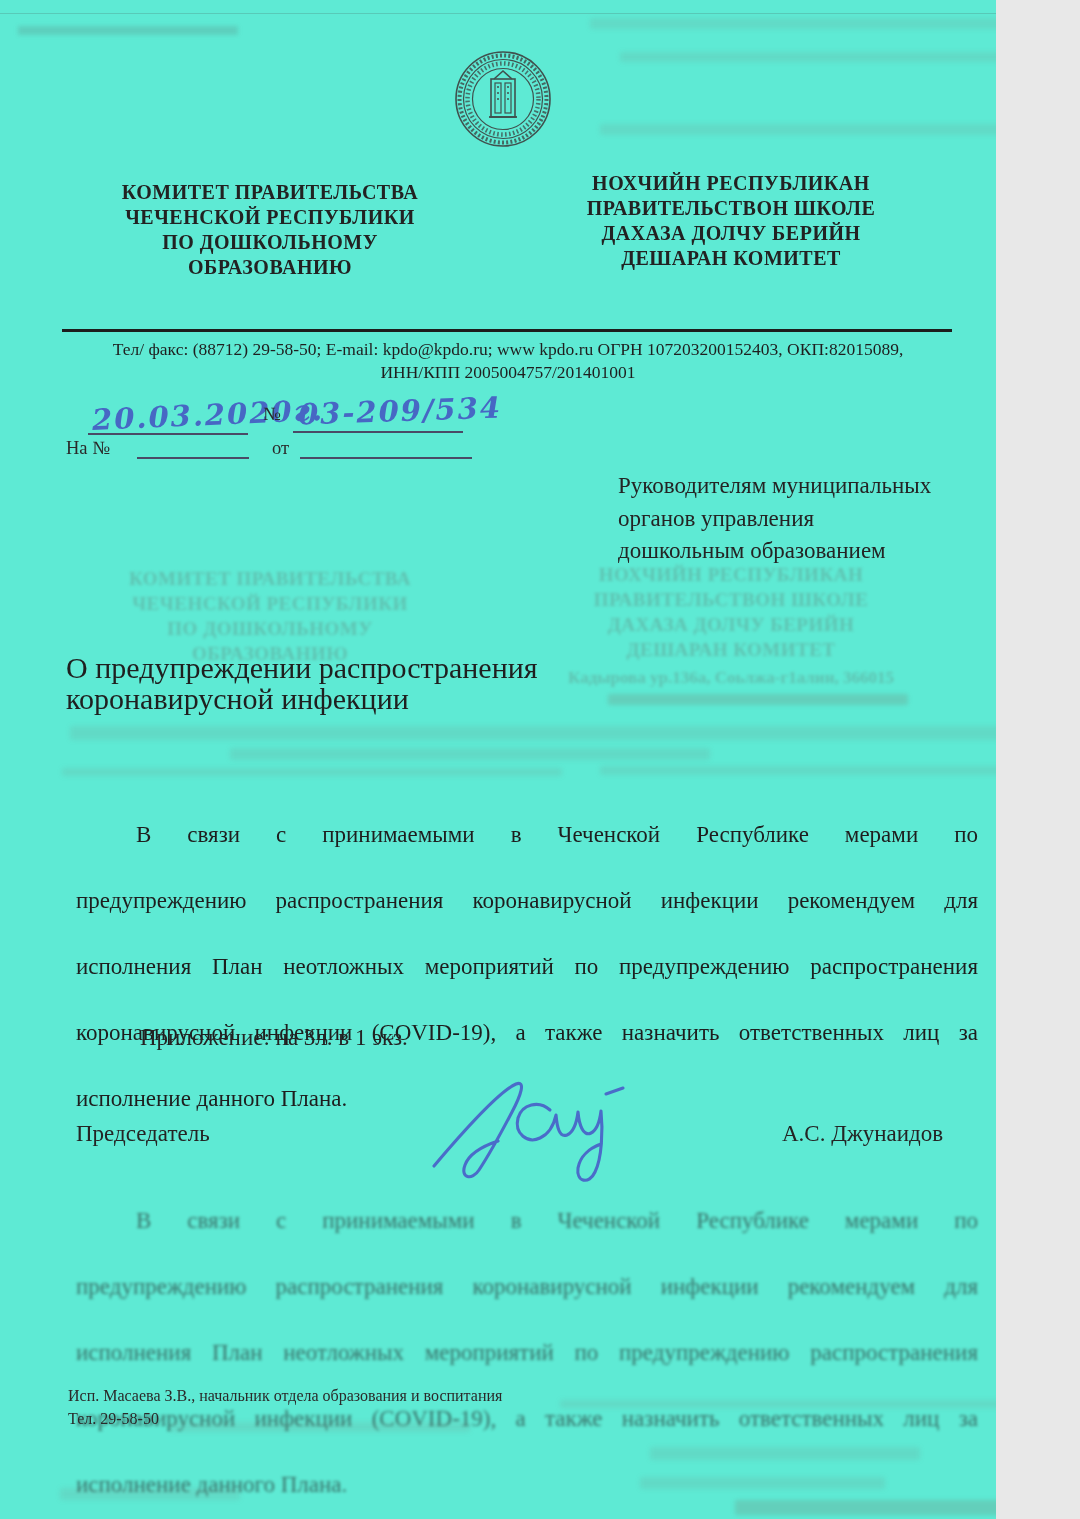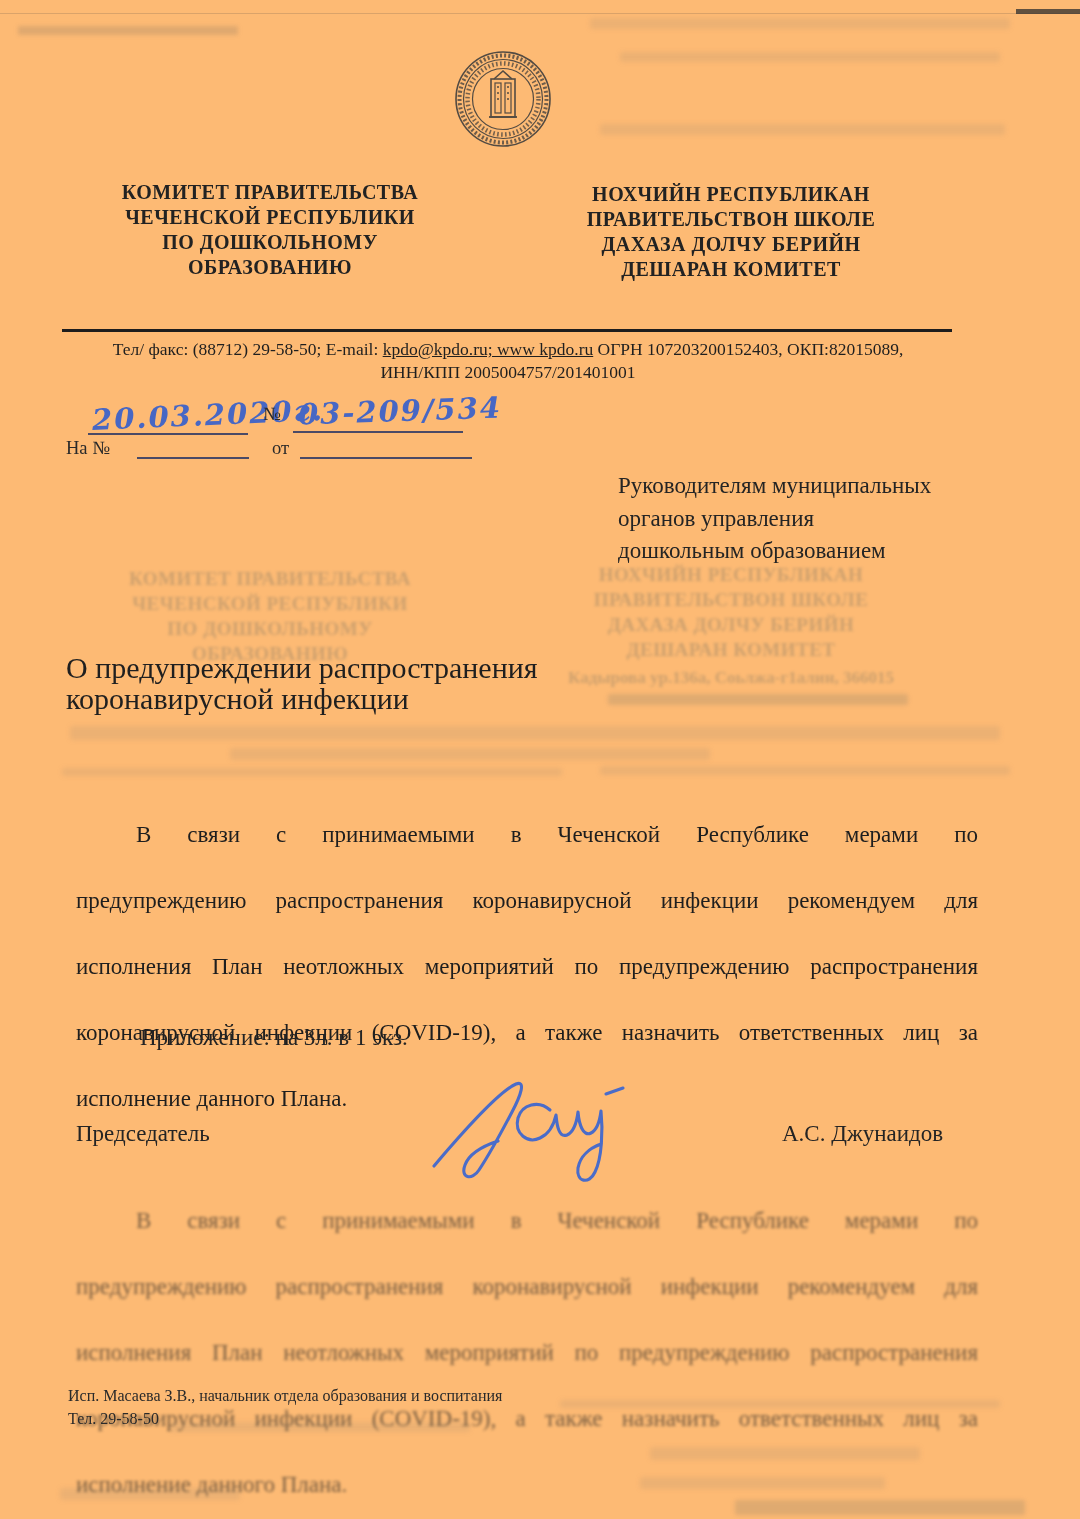--- a/index.html
+++ b/index.html
@@ -1,28 +1,28 @@
 <!DOCTYPE html>
 <html><head>
 <meta charset="utf-8">
 <style>
   html,body{margin:0;padding:0;background:#e8e8e8;}
-  #page{position:relative;width:1080px;height:1519px;background:#fdba74;overflow:hidden;
+  #page{position:relative;width:996px;height:1519px;background:#5eead4;overflow:hidden;
         font-family:"Liberation Serif","DejaVu Serif",serif;color:#262626;}
   .abs{position:absolute;}
   .center{text-align:center;}
 
   
   .lh-block{width:372px;font-size:20px;line-height:25px;font-weight:bold;letter-spacing:.5px;color:#222;}
   .lh-addr{font-size:17px;font-weight:bold;margin-top:3px;letter-spacing:0;}
 
   
   .rule{left:62px;top:329px;width:890px;height:3px;background:#1d1d1d;}
   .contact{left:62px;top:338px;width:892px;font-size:17.5px;line-height:23px;color:#1f1f1f;}
-  .ulink{text-decoration:underline;}
+  .ulink{}
 
   
   .hand{font-family:"DejaVu Serif",serif;font-style:italic;font-weight:bold;color:#4767c4;
         font-size:29px;letter-spacing:2px;white-space:nowrap;}
   .refline{height:2px;background:#4a4a66;}
   .plain18{font-size:18.5px;color:#2a2a2a;}
 
   .t23{font-size:23px;line-height:32.5px;color:#242424;}
 
   
@@ -77,21 +77,21 @@
     </svg>
   </div>
 
   <div class="abs lh-block center" style="left:84px;top:180px;">
     <div>КОМИТЕТ ПРАВИТЕЛЬСТВА</div>
     <div>ЧЕЧЕНСКОЙ РЕСПУБЛИКИ</div>
     <div>ПО ДОШКОЛЬНОМУ</div>
     <div>ОБРАЗОВАНИЮ</div>
   </div>
 
-  <div class="abs lh-block center" style="left:545px;top:182px;">
+  <div class="abs lh-block center" style="left:545px;top:171px;">
     <div>НОХЧИЙН РЕСПУБЛИКАН</div>
     <div>ПРАВИТЕЛЬСТВОН ШКОЛЕ</div>
     <div>ДАХАЗА ДОЛЧУ БЕРИЙН</div>
     <div>ДЕШАРАН КОМИТЕТ</div>
   </div>
 
   <div class="abs rule"></div>
   <div class="abs contact center">
     <div><span>Тел/ факс: (88712) 29-58-50; E-mail: </span><span class="ulink">kpdo@kpdo.ru; www kpdo.ru</span><span> ОГРН 107203200152403, ОКП:82015089,</span></div>
     <div>ИНН/КПП  2005004757/201401001</div>

